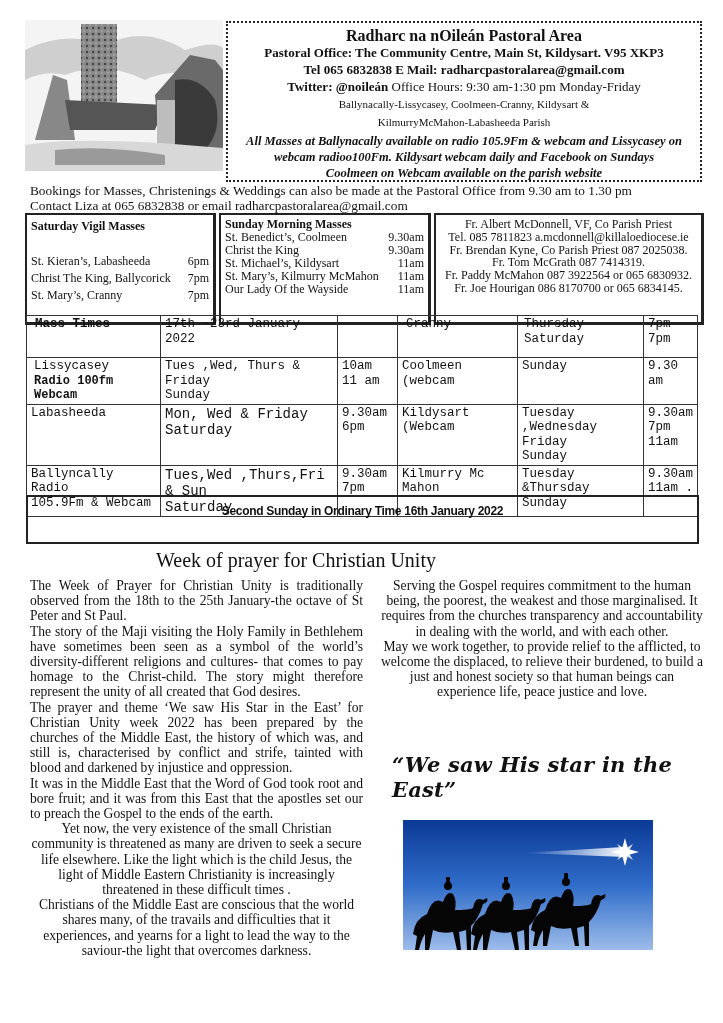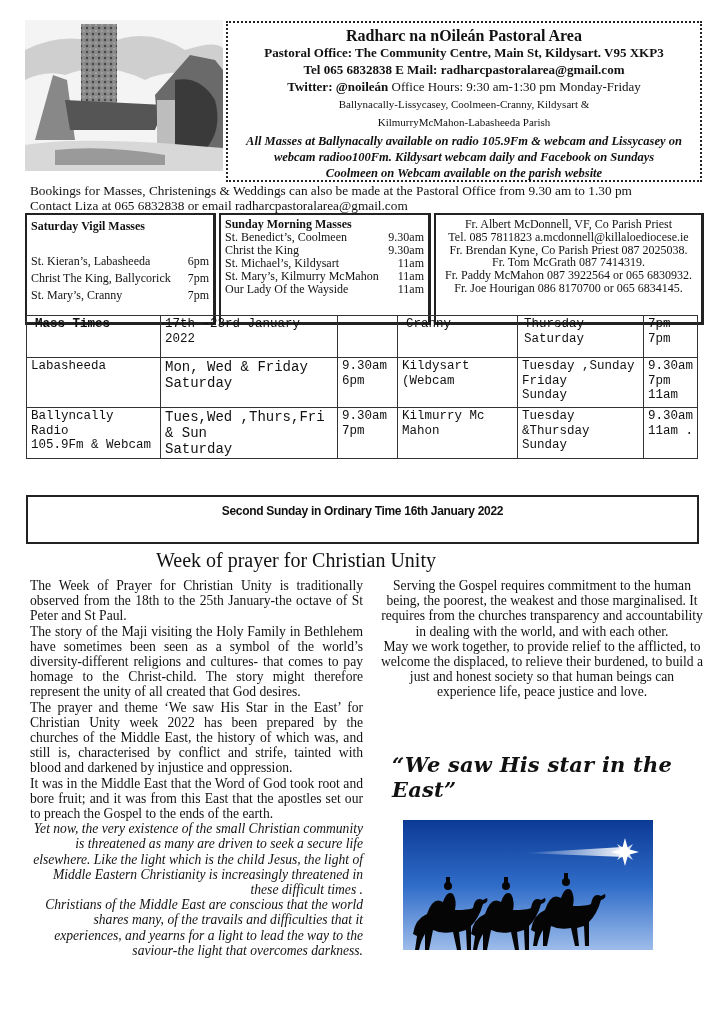--- a/index.html
+++ b/index.html
@@ -41,21 +41,21 @@
   
   #banner { left:26px; top:495px; width:673px; height:49px; border:2px solid #222; box-sizing:border-box;
             text-align:center; font-family:"Liberation Sans", sans-serif; font-weight:bold; font-size:12px;
             padding-top:7px; letter-spacing:-0.3px; }
 
   #wtitle { left:156px; top:549px; font-size:20px; }
 
   .col { position:absolute; font-size:13.6px; line-height:15.2px; text-align:justify; }
   #colL { left:30px; top:578px; width:333px; }
   #colR { left:380px; top:578px; width:324px; text-align:center; }
-  .center { text-align:right;font-style:italic; }
+  .center { text-align:center; }
   p { margin:0; }
 
   #quote { left:392px; top:752px; font-family:"DejaVu Serif", serif; font-style:italic; font-weight:bold;
            font-size:21px; letter-spacing:0.2px; }
   #magi { left:403px; top:820px; width:250px; height:130px; }
 </style>
 </head>
 <body>
 
 <svg id="church" class="abs" viewBox="0 0 198 151">
@@ -161,29 +161,42 @@
       <tr style="height:42px">
     <td style="font-weight:bold;padding-left:8px">Mass  Times</td>
     <td>17th -23rd January 2022</td>
     <td></td>
     <td style="white-space:pre-line;padding-left:8px">Cranny</td>
     <td style="white-space:pre-line;padding-left:6px">Thursday
 Saturday</td>
     <td style="white-space:pre-line">7pm
 7pm</td>
   </tr>
+  <tr style="height:36px">
+    <td style="padding-left:7px">
+          <div>Lissycasey</div>
+          <div style="font-weight:bold;font-size:12px">Radio 100fm Webcam</div>
+        </td>
+    <td style="white-space:pre-line">Tues ,Wed, Thurs &amp; Friday
+Sunday</td>
+    <td style="white-space:pre-line">10am
+11 am</td>
+    <td style="white-space:pre-line">Coolmeen (webcam</td>
+    <td style="white-space:pre-line">Sunday</td>
+    <td style="white-space:pre-line">9.30 am</td>
+  </tr>
   <tr style="height:50px">
     <td style="white-space:pre-line">Labasheeda</td>
     <td class="big" style="white-space:pre-line">Mon, Wed &amp; Friday
 Saturday</td>
     <td style="white-space:pre-line">9.30am
  6pm</td>
     <td style="white-space:pre-line"> Kildysart
 (Webcam</td>
-    <td style="white-space:pre-line">Tuesday ,Sunday
+    <td style="white-space:pre-line">Tuesday ,Wednesday
 Friday
 Sunday</td>
     <td style="white-space:pre-line">9.30am
 7pm
 11am</td>
   </tr>
   <tr style="height:50px">
     <td style="white-space:pre-line"> Ballyncally Radio
 105.9Fm &amp; Webcam</td>
     <td class="big" style="white-space:pre-line">Tues,Wed ,Thurs,Fri &amp; Sun

